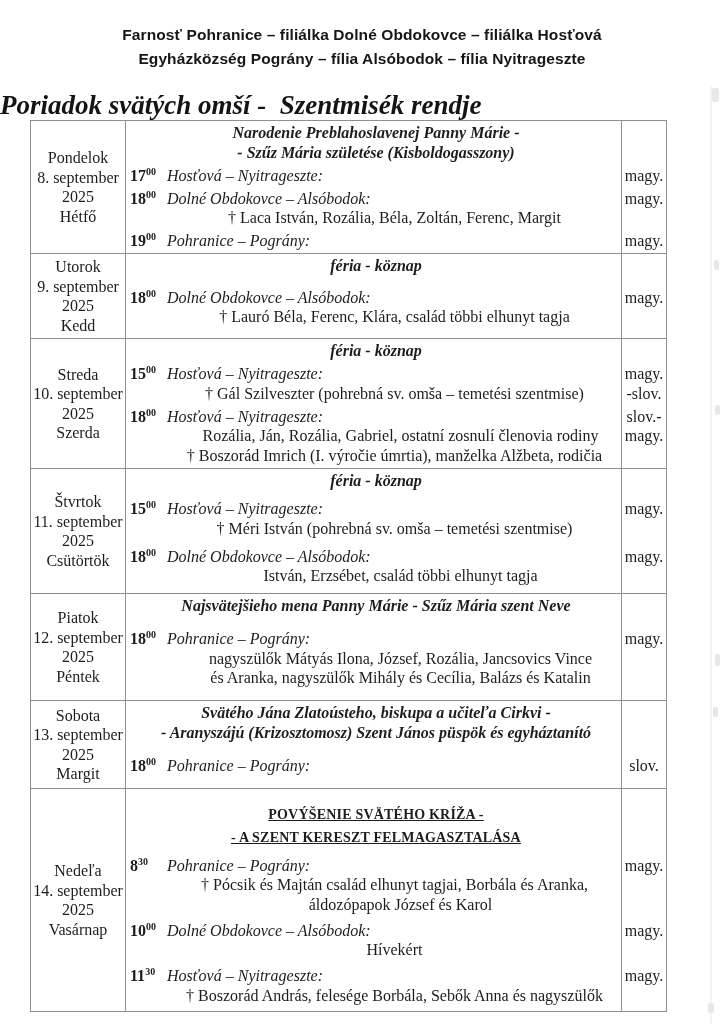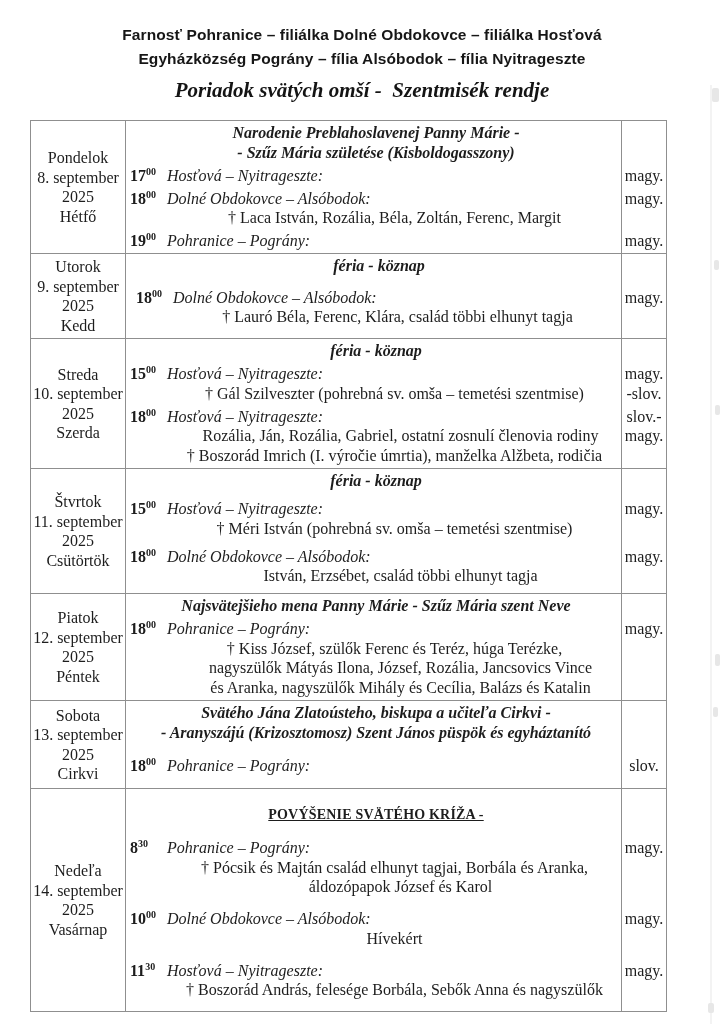--- a/index.html
+++ b/index.html
@@ -17,24 +17,24 @@
     overflow:hidden;
   }
   
   .hdr{padding-top:23px;text-align:center;}
   .hdr-line{
     font-family:"Liberation Sans", sans-serif;
     font-weight:bold;font-size:15.5px;line-height:24px;
     color:#161616;letter-spacing:.1px;
   }
   .doc-title{
-    margin-top:6px;text-align:center;
+    margin-top:21px;text-align:left;
     font-family:"Liberation Serif", serif;
     font-weight:bold;font-style:italic;
-    font-size:21px;line-height:26px;color:#141414;
+    font-size:27px;line-height:26px;color:#141414;
     white-space:pre;
   }
   
   .sched{
     position:absolute;left:30px;top:120px;
     width:637px;height:892px;
     border:1px solid var(--line);
     box-sizing:border-box;
     font-size:16px;
   }
@@ -143,21 +143,21 @@
                   <span class="loc">Pohranice – Pográny:</span>
                 </div>
               </div>
               <div class="mass-lang">
                 <div class="lang-line">magy.</div>
               </div>
             </div>
           </div>
         </div>
       </div>
-      <div class="day-row" style="height: 85px; gap: 6px;">
+      <div class="day-row" style="height: 85px;">
         <div class="day-cell">
           <div class="day-line">Utorok</div>
           <div class="day-line">9. september</div>
           <div class="day-line">2025</div>
           <div class="day-line">Kedd</div>
         </div>
         <div class="content-cell">
           <div class="feast">
             <div class="feast-line">féria - köznap</div>
           </div>
@@ -269,37 +269,36 @@
           <div class="feast">
             <div class="feast-line">Najsvätejšieho mena Panny Márie - Szűz Mária szent Neve</div>
           </div>
           <div class="mass-group">
             <div class="mass">
               <div class="mass-body">
                 <div class="mass-head">
                   <span class="time"><span class="th">18</span><sup class="tm">00</sup></span>
                   <span class="loc">Pohranice – Pográny:</span>
                 </div>
-                <div class="intent">† Kiss József, szülők Ferenc és Teréz, húga Terézke,</div>
                 <div class="intent cont">nagyszülők Mátyás Ilona, József, Rozália, Jancsovics Vince</div>
                 <div class="intent cont">és Aranka, nagyszülők Mihály és Cecília, Balázs és Katalin</div>
               </div>
               <div class="mass-lang">
                 <div class="lang-line">magy.</div>
               </div>
             </div>
           </div>
         </div>
       </div>
       <div class="day-row" style="height: 88px;">
         <div class="day-cell">
           <div class="day-line">Sobota</div>
           <div class="day-line">13. september</div>
           <div class="day-line">2025</div>
-          <div class="day-line">Cirkvi</div>
+          <div class="day-line">Margit</div>
         </div>
         <div class="content-cell">
           <div class="feast">
             <div class="feast-line">Svätého Jána Zlatoústeho, biskupa a učiteľa Cirkvi -</div>
             <div class="feast-line">- Aranyszájú (Krizosztomosz) Szent János püspök és egyháztanító</div>
           </div>
           <div class="mass-group">
             <div class="mass">
               <div class="mass-body">
                 <div class="mass-head">
@@ -317,20 +316,21 @@
       <div class="day-row" style="height: 222px;">
         <div class="day-cell">
           <div class="day-line">Nedeľa</div>
           <div class="day-line">14. september</div>
           <div class="day-line">2025</div>
           <div class="day-line">Vasárnap</div>
         </div>
         <div class="content-cell">
           <div class="feast sunday">
             <div class="feast-line">POVÝŠENIE SVÄTÉHO KRÍŽA -</div>
+            <div class="feast-line">- A SZENT KERESZT FELMAGASZTALÁSA</div>
           </div>
           <div class="mass-group">
             <div class="mass">
               <div class="mass-body">
                 <div class="mass-head">
                   <span class="time"><span class="th">8</span><sup class="tm">30</sup></span>
                   <span class="loc">Pohranice – Pográny:</span>
                 </div>
                 <div class="intent">† Pócsik és Majtán család elhunyt tagjai, Borbála és Aranka,</div>
                 <div class="intent cont">áldozópapok József és Karol</div>

